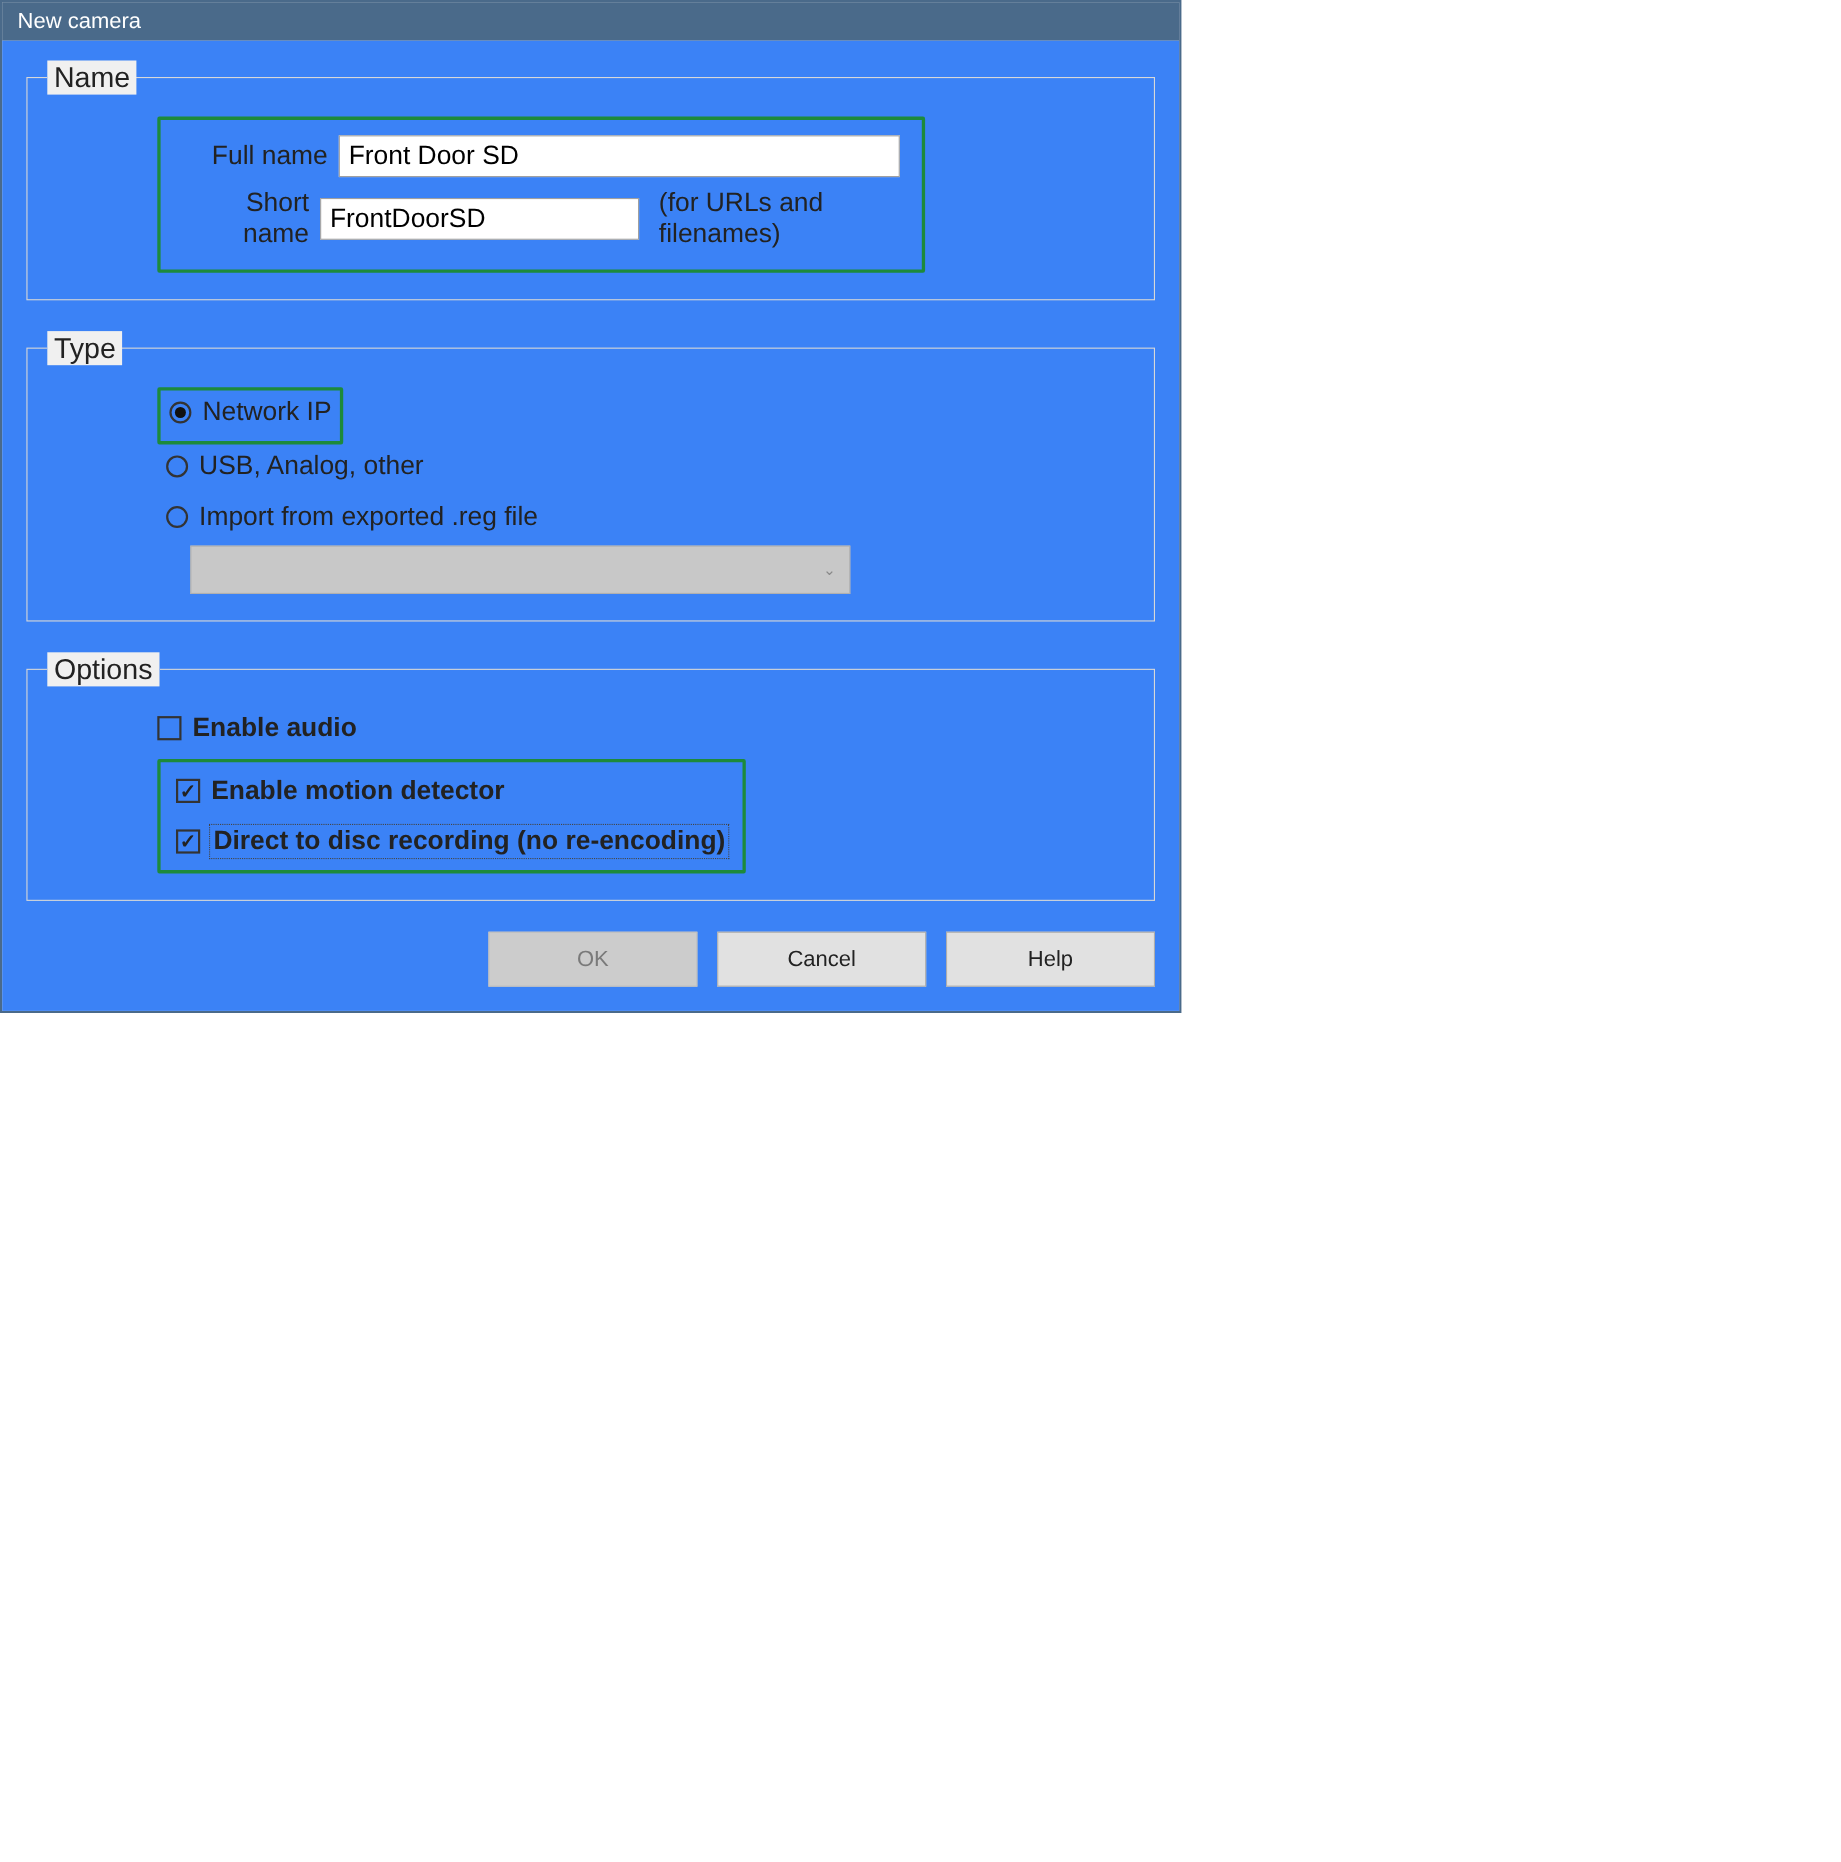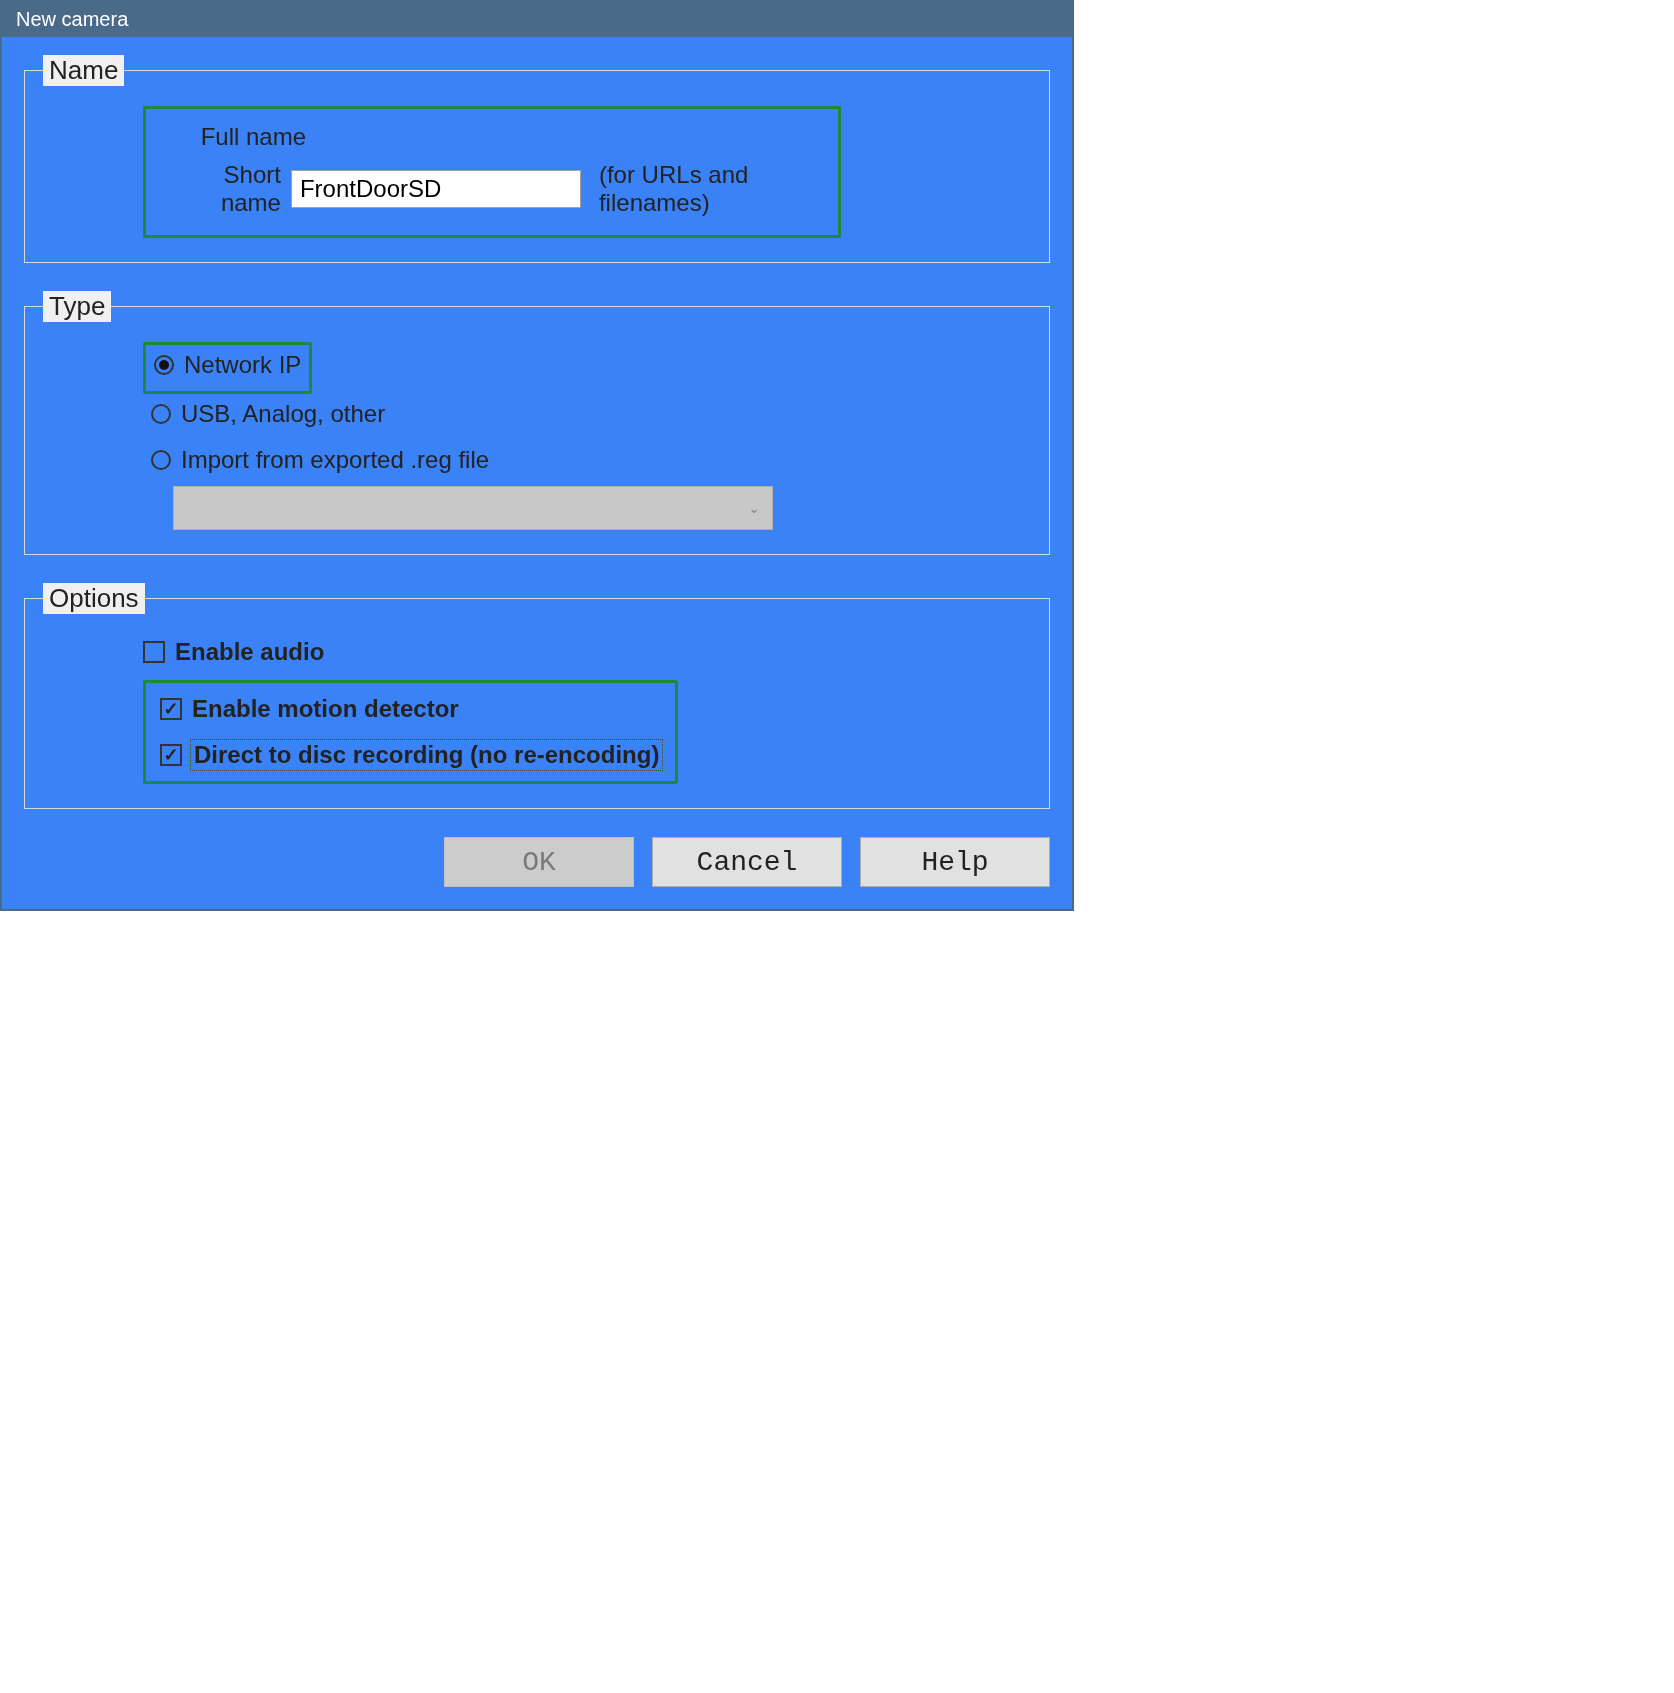--- a/index.html
+++ b/index.html
@@ -165,22 +165,22 @@
   }
   .button-row {
     display: flex;
     justify-content: flex-end;
     gap: 18px;
     margin-top: 10px;
   }
   button.winbtn {
     width: 190px;
     height: 50px;
-    font-size: 28px;
-    font-family: Liberation Mono, monospace;
+    font-size: 20px;
+    font-family: Liberation Sans, sans-serif;
     background: #e1e1e1;
     border: 1px solid #adadad;
     color: #222;
     cursor: pointer;
   }
   button.winbtn.disabled {
     background: #cccccc;
     border: 1px solid #bfbfbf;
     color: #7a7a7a;
     cursor: default;
@@ -194,20 +194,21 @@
     <span>New camera</span>
   </div>
 
   <div class="client">
 
     <fieldset class="group">
       <legend>Name</legend>
       <div class="hl name-block">
         <div class="name-row">
           <div class="name-label">Full name</div>
+          <input type="text" class="textfield full-name-input" value="Front Door SD" style="">
         </div>
         <div class="name-row">
           <div class="name-label">Short name</div>
           <input type="text" class="textfield short-name-input" value="FrontDoorSD" style="">
           <span class="hint">(for URLs and filenames)</span>
         </div>
       </div>
     </fieldset>
 
     <fieldset class="group">

